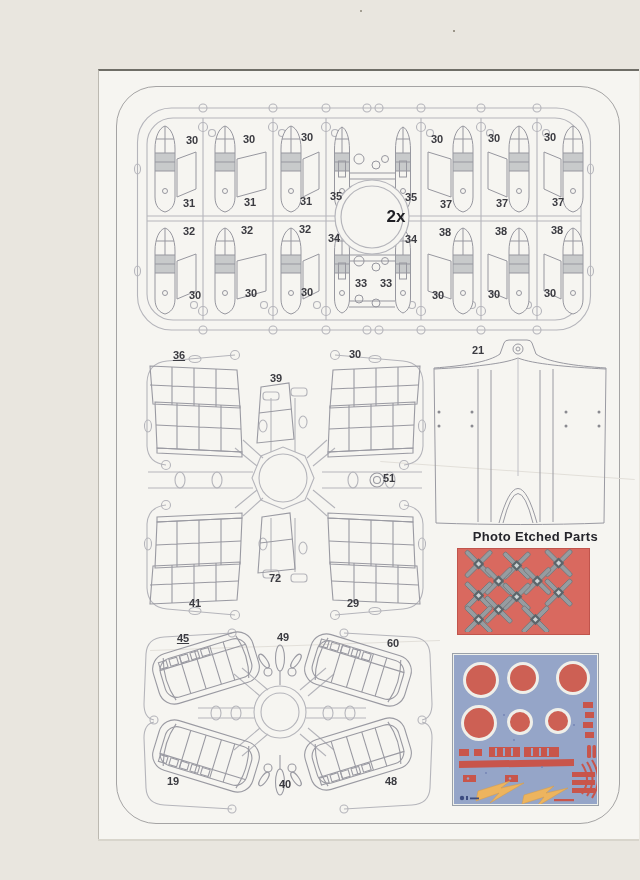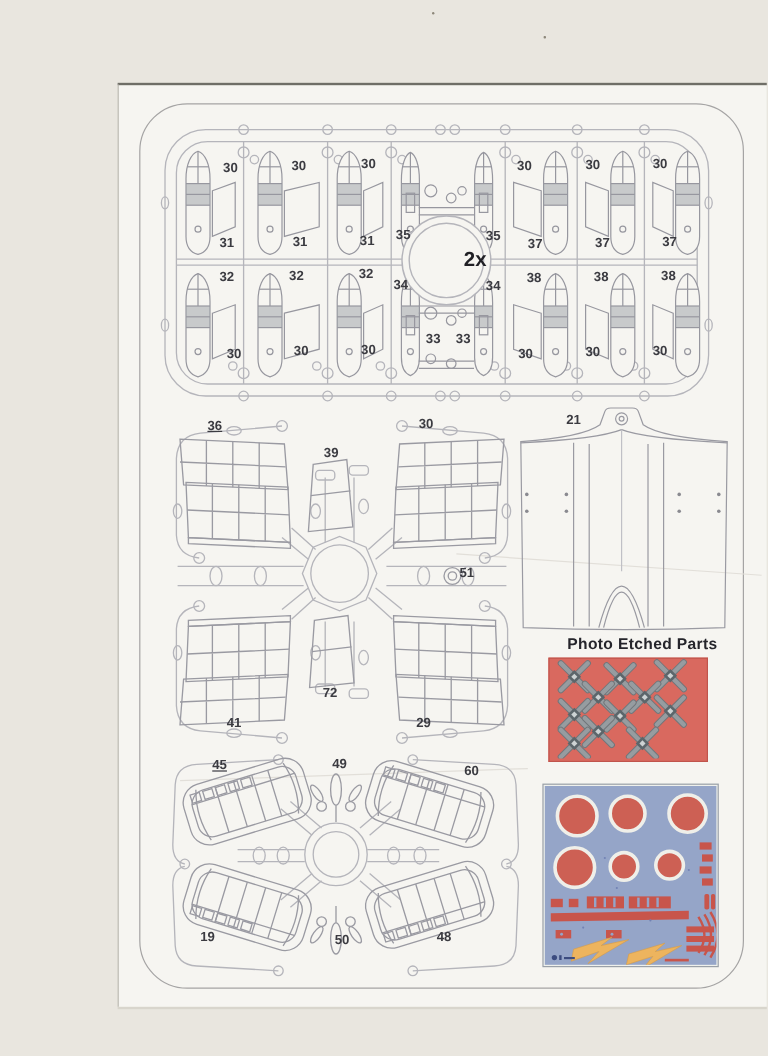--- a/index.html
+++ b/index.html
@@ -639,17 +639,17 @@
       <div class="plabel" style="left: 355px; top: 354px;">30</div>
       <div class="plabel" style="left: 369px; top: 478px; padding-left: 40px;">51</div>
       <div class="plabel" style="left: 195px; top: 603px;">41</div>
       <div class="plabel" style="left: 275px; top: 578px;">72</div>
       <div class="plabel" style="left: 353px; top: 603px;">29</div>
       <div class="plabel" style="left: 478px; top: 350px;">21</div>
       <div class="plabel" style="left: 183px; top: 638px; text-decoration: underline;">45</div>
       <div class="plabel" style="left: 283px; top: 637px;">49</div>
       <div class="plabel" style="left: 393px; top: 643px;">60</div>
       <div class="plabel" style="left: 173px; top: 781px;">19</div>
-      <div class="plabel" style="left: 285px; top: 784px;">50</div>
-      <div class="plabel" style="left: 370px; top: 781px; text-align: right;">48</div>
+      <div class="plabel" style="left: 285px; top: 784px;">40</div>
+      <div class="plabel" style="left: 391px; top: 781px; text-align: right;">48</div>
       <div class="marker2x" style="left: 372px; top: 217px; margin-left: 24px;">2x</div>
     </div>
 </div>
 
 </body></html>

